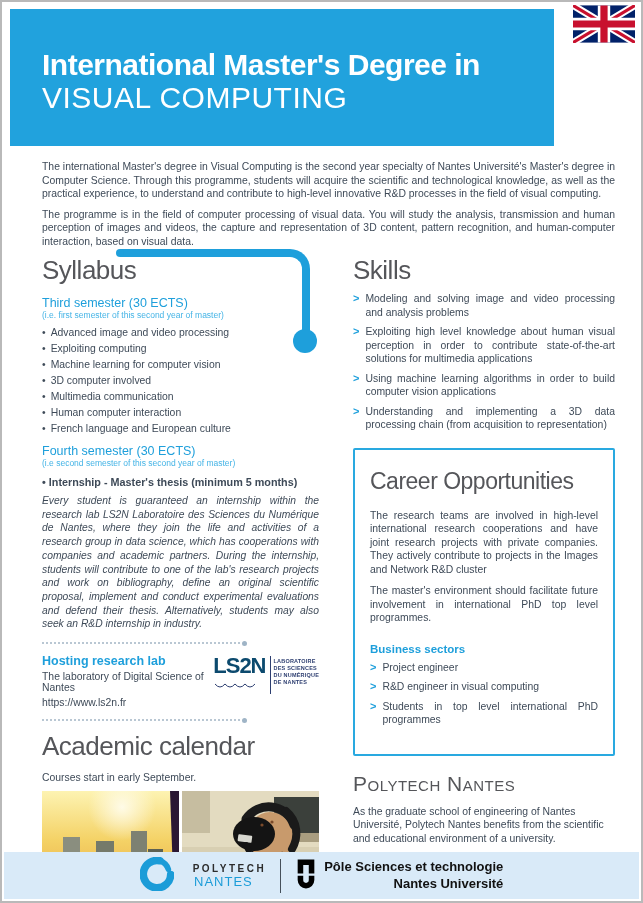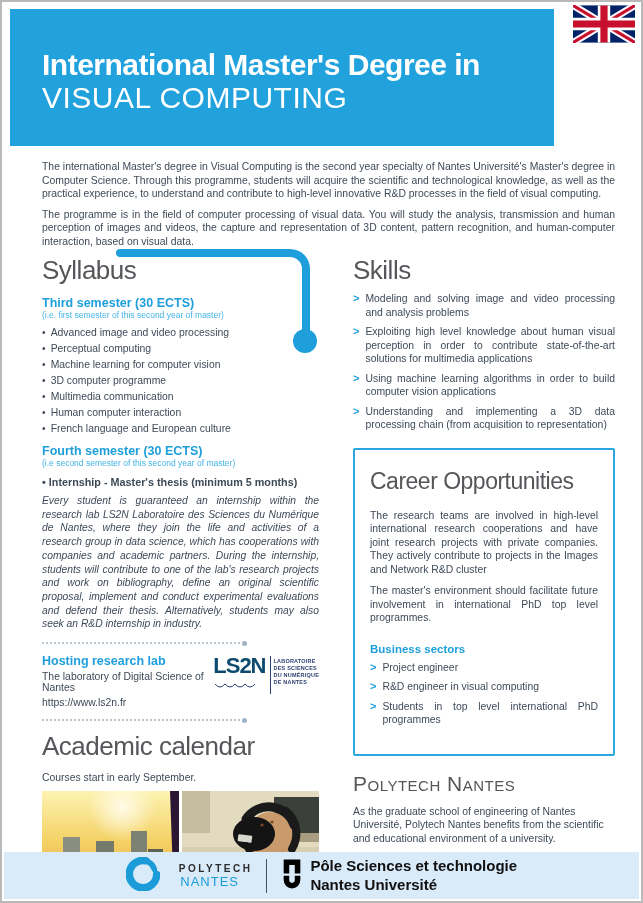--- a/index.html
+++ b/index.html
@@ -25,21 +25,21 @@
   .col-right { flex:1; }
   h2.sec { color:#55565A; font-size:26px; font-weight:400; letter-spacing:-0.5px; }
   
   .connector {
     position:absolute; left:118px; top:247px; width:190px; height:92px;
     border-top:8px solid #1E9FDB; border-right:8px solid #1E9FDB;
     border-top-right-radius:20px; pointer-events:none;
   }
   .connector::before { content:''; position:absolute; left:-4px; top:-8px; width:8px; height:8px; border-radius:50%; background:#1E9FDB; }
   .connector::after  { content:''; position:absolute; right:-15px; bottom:-12px; width:24px; height:24px; border-radius:50%; background:#1E9FDB; }
-  .sem-head { color:#1E9FDB; font-weight:700; font-size:12.5px; margin-top:10px; }
+  .sem-head { color:#1E9FDB; font-weight:400; font-size:12.5px; margin-top:10px; }
   .sem-sub  { color:#45B4E6; font-size:8.5px; margin-bottom:7px; }
   .courses li { list-style:none; color:#3E4A58; font-size:10.4px; margin:5px 0; }
   .courses .b { margin-right:5px; color:#3E4A58; }
   .internship { color:#3E4A58; font-weight:700; font-size:10.8px; margin:8px 0 6px; }
   .desc { color:#3E4A58; font-style:italic; font-size:10.3px; line-height:1.33; text-align:justify; }
   .dotline { display:flex; align-items:center; width:205px; margin:10px 0 8px; }
   .dotline .dots { flex:1; border-top:2px dotted #B9C7D3; }
   .dotline .enddot { width:5px; height:5px; border-radius:50%; background:#9FB4C6; margin-left:2px; }
   .lab-head { color:#1E9FDB; font-weight:700; font-size:12.5px; }
   .lab-row { display:flex; align-items:flex-start; }
@@ -67,21 +67,21 @@
   
   .footer {
     position:absolute; left:2px; right:2px; bottom:2px; height:47px;
     background:#D9EAF8; display:flex; align-items:center; justify-content:center; gap:14px;
   }
   .pl-logo { display:flex; align-items:center; gap:7px; }
   .pl-words .w1 { color:#2c2c2c; font-size:10px; font-weight:700; letter-spacing:2.5px;padding-left:12px; }
   .pl-words .w2 { color:#1B9CD8; font-size:13px; font-weight:400; letter-spacing:1px;text-align:center; }
   .foot-div { width:1px; height:34px; background:#45505a; }
   .nu-logo { display:flex; align-items:center; gap:7px; }
-  .nu-words div { color:#111; font-size:15px; font-weight:700; line-height:1.25; }
+  .nu-words div { color:#111; font-size:13px; font-weight:700; line-height:1.25;text-align:right; }
 </style>
 </head>
 <body>
 
 <div class="page">
 
   <span class="flag">
     <svg width="62" height="38" viewBox="0 0 60 36">
       <rect width="60" height="36" fill="#012169"></rect>
       <path d="M0,0 L60,36 M60,0 L0,36" stroke="#fff" stroke-width="7"></path>
@@ -109,23 +109,23 @@
 
       <div class="col-left">
 
         <h2 class="sec">Syllabus</h2>
 
         <div class="sem-head">Third semester (30 ECTS)</div>
         <div class="sem-sub">(i.e. first semester of this second year of master)</div>
 
         <ul class="courses">
           <li><span class="b">•</span><span>Advanced image and video processing</span></li>
-          <li><span class="b">•</span><span>Perceptual computing</span></li>
+          <li><span class="b">•</span><span>Exploiting computing</span></li>
           <li><span class="b">•</span><span>Machine learning for computer vision</span></li>
-          <li><span class="b">•</span><span>3D computer programme</span></li>
+          <li><span class="b">•</span><span>3D computer involved</span></li>
           <li><span class="b">•</span><span>Multimedia communication</span></li>
           <li><span class="b">•</span><span>Human computer interaction</span></li>
           <li><span class="b">•</span><span>French language and European culture</span></li>
         </ul>
 
         <div class="sem-head">Fourth semester (30 ECTS)</div>
         <div class="sem-sub">(i.e second semester of this second year of master)</div>
 
         <div class="internship"><span class="b">•</span> <span>Internship - Master's thesis (minimum 5 months)</span></div>
 

